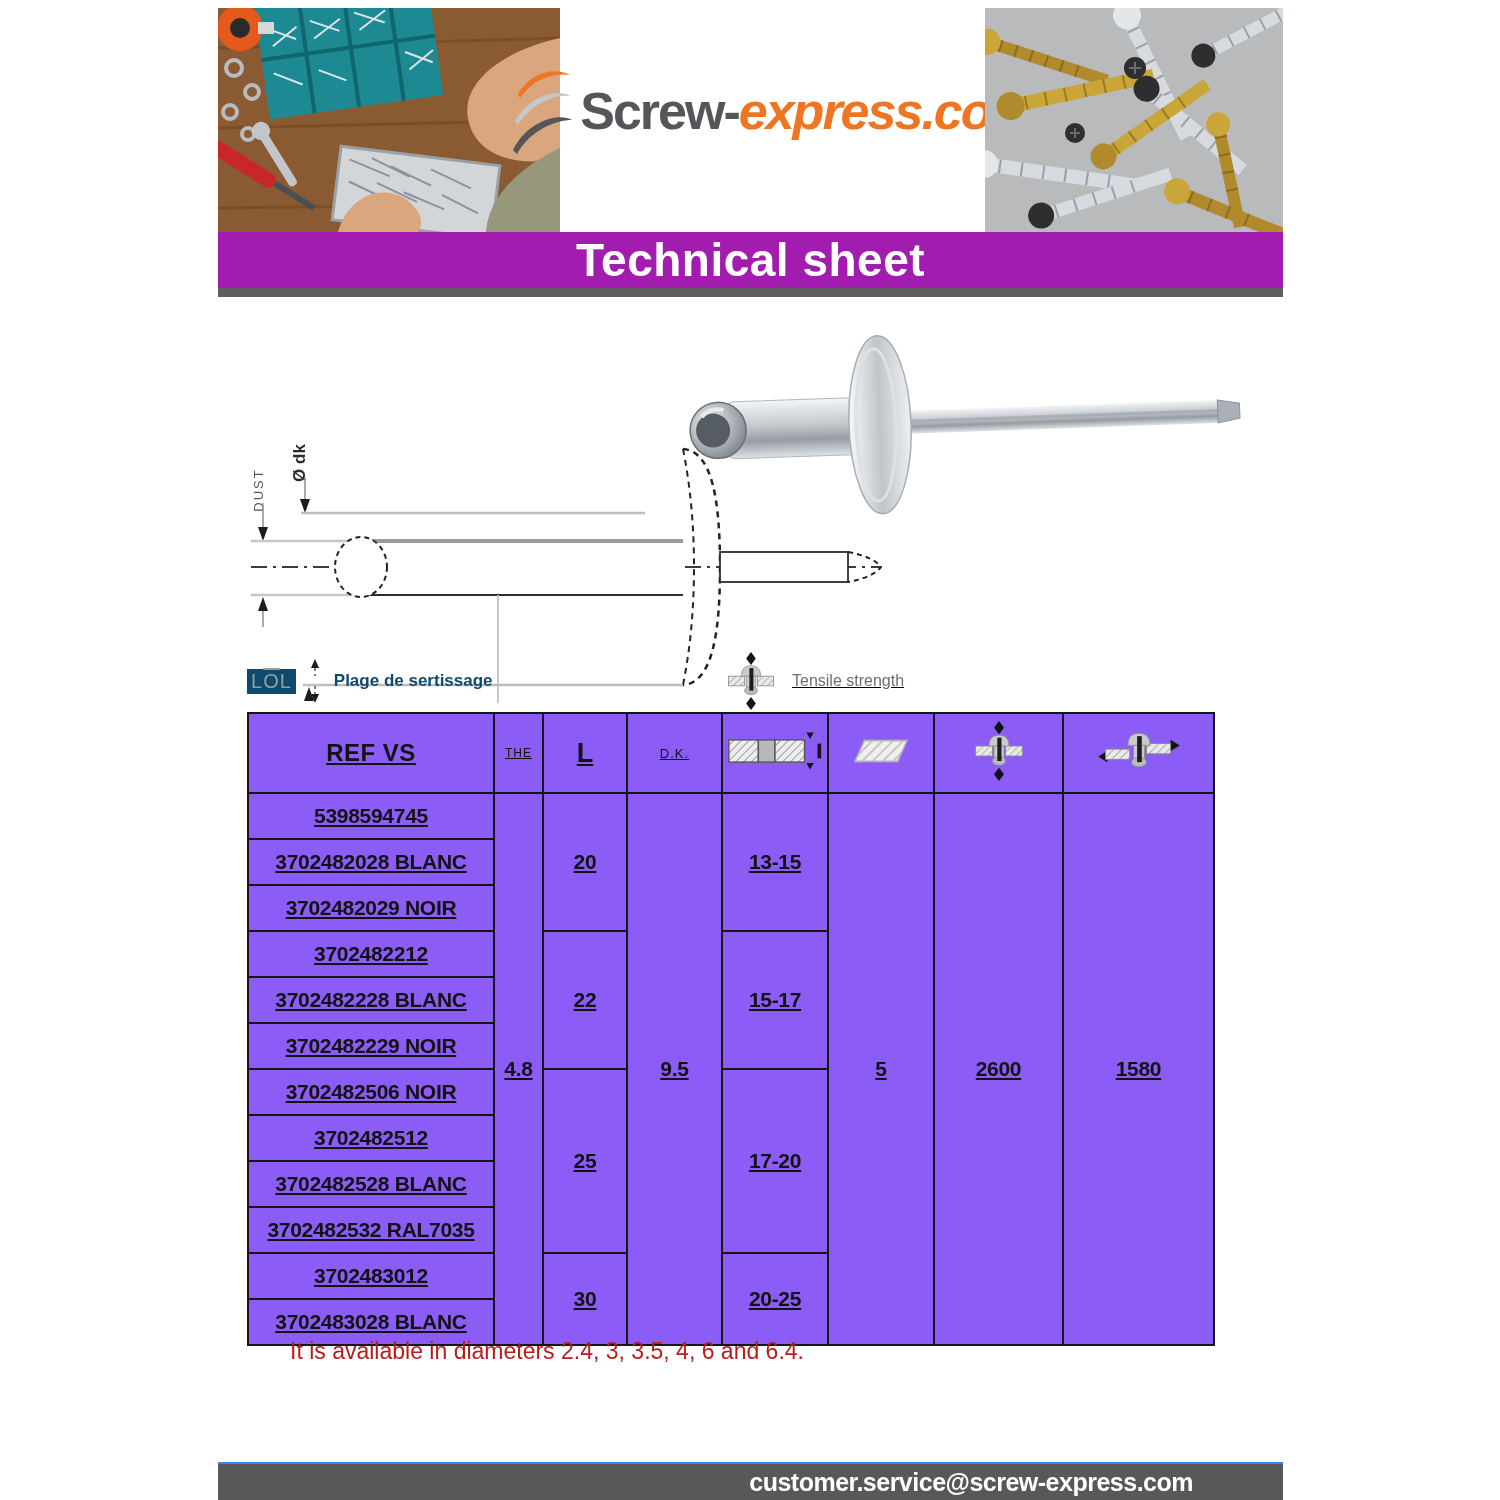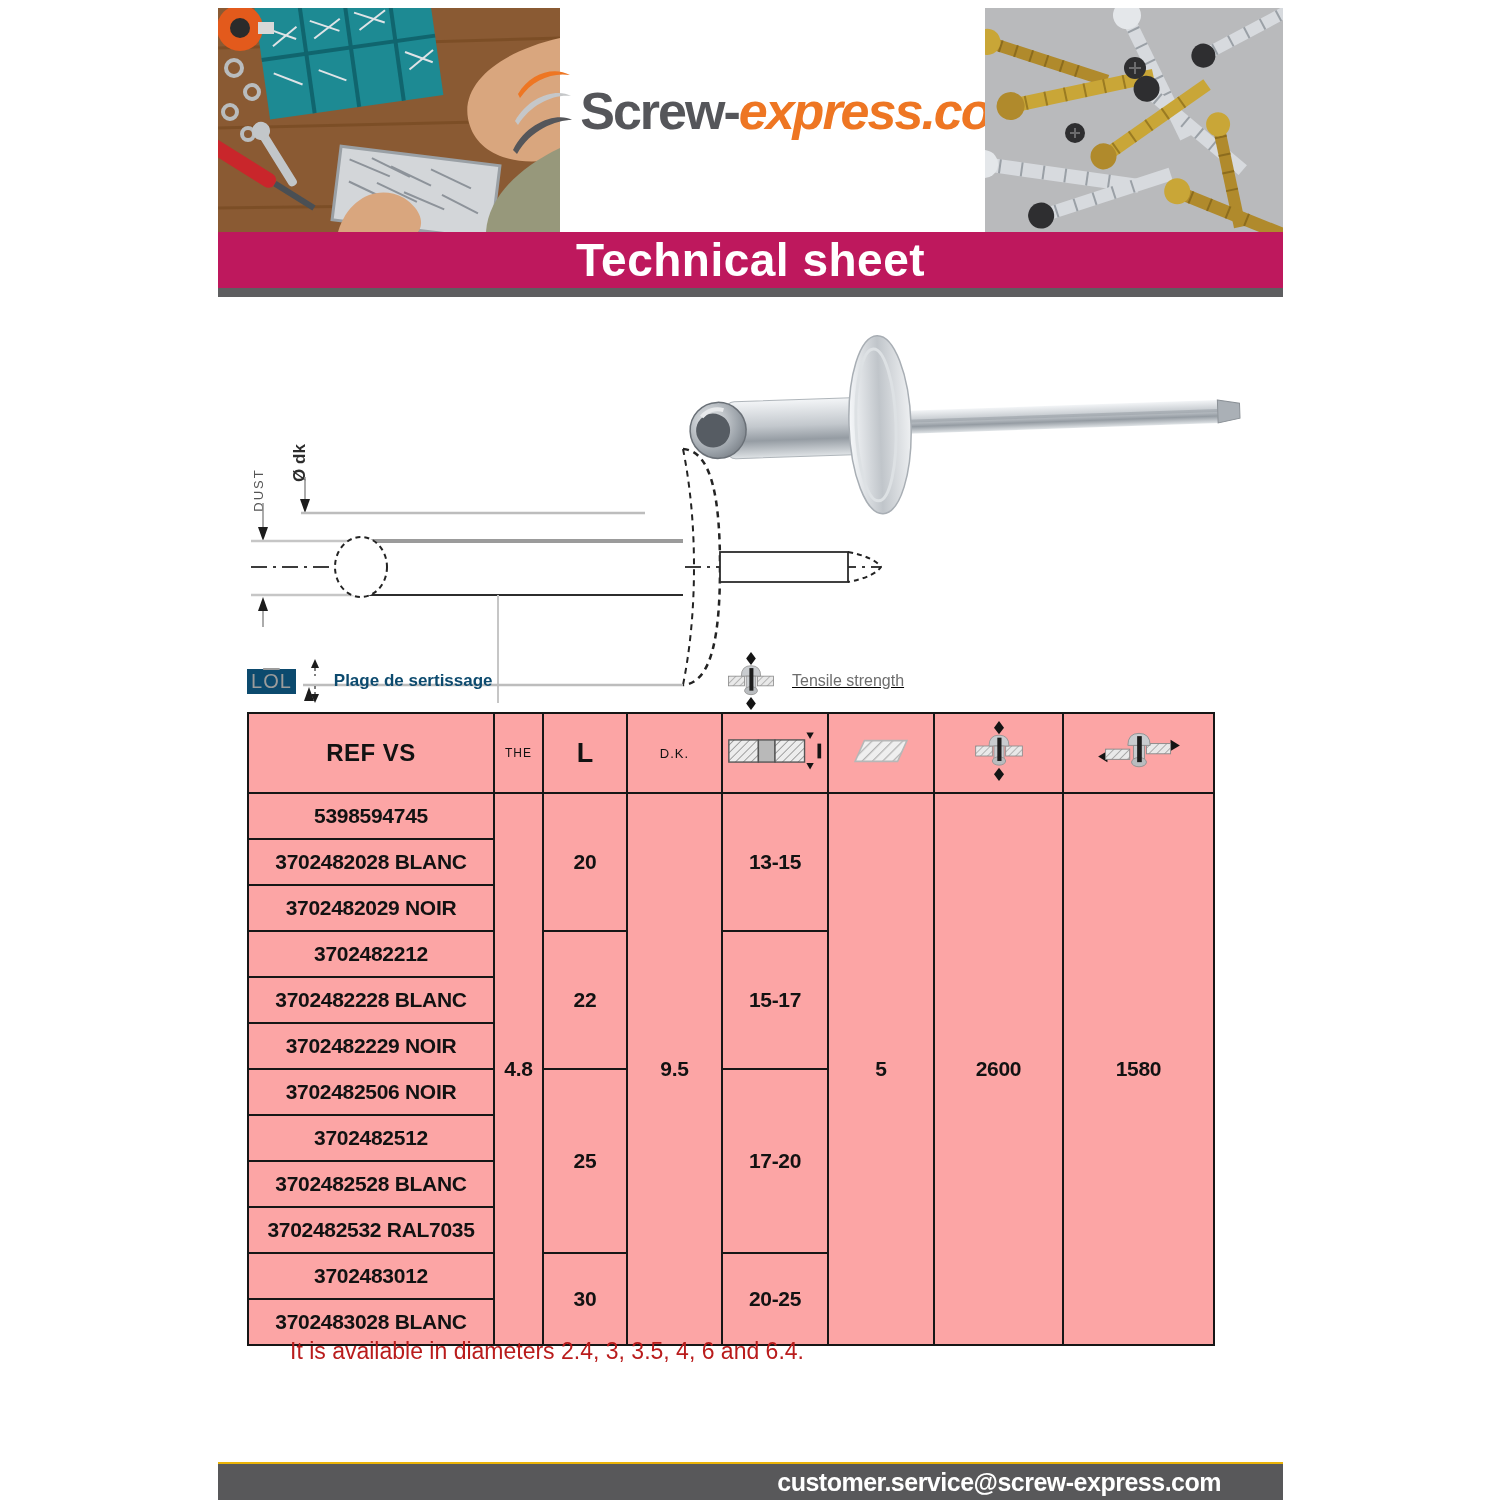--- a/index.html
+++ b/index.html
@@ -9,56 +9,56 @@
   
   .photo{position:absolute;top:8px;height:224px;overflow:hidden;}
   .photo-left{left:218px;width:342px;}
   .photo-right{left:985px;width:298px;}
   .logo-area{position:absolute;left:560px;top:8px;width:425px;height:224px;background:#fff;
              display:flex;justify-content:center;align-items:flex-start;padding-top:58px;box-sizing:border-box;}
   .logo-row{display:flex;align-items:center;gap:8px;}
   .logo-text{font-size:52px;font-weight:bold;color:#55565a;letter-spacing:-2px;white-space:nowrap;}
   .logo-suffix{color:#ee7623;font-style:italic;}
 
-  .banner{position:absolute;left:218px;top:232px;width:1065px;height:56px;background:#be185d;
+  .banner{position:absolute;left:218px;top:232px;width:1065px;height:56px;background:#a21caf;
           display:flex;align-items:center;justify-content:center;}
   .banner-title{font-size:46px;font-weight:bold;color:#ffffff;letter-spacing:0.5px;}
   .banner-shadow{position:absolute;left:218px;top:288px;width:1065px;height:9px;background:#5e5e60;}
 
   
   .rivet-photo{position:absolute;left:668px;top:328px;}
   .tech-drawing{position:absolute;left:243px;top:385px;}
 
   
   .legend{position:absolute;left:247px;top:655px;width:1010px;height:52px;}
   .legend-group{position:absolute;top:0;height:52px;display:flex;align-items:center;gap:13px;}
   .lg1{left:0;} .lg2{left:240px;} .lg3{left:476px;text-decoration:underline;} .lg4{left:700px;}
   .lol{font-size:20px;color:#9b9b9b;background:#0c4a6e;padding:1px 4px;letter-spacing:1px;}
   .lol .ovl{text-decoration:overline;}
   .legend-label{font-size:16px;color:#6d6d6d;white-space:nowrap;}
   .legend-label.strong{font-size:17px;font-weight:bold;color:#0c4a6e;}
 
   
   .spec-table{position:absolute;left:247px;top:712px;border-collapse:collapse;table-layout:fixed;}
   .spec-table th,.spec-table td{border:2px solid #161616;text-align:center;vertical-align:middle;
-      padding:0;color:#121212;background:#fca5a5;}
+      padding:0;color:#121212;background:#8b5cf6;text-decoration:underline;}
   .spec-table thead th{height:78px;}
   .spec-table tbody td{height:44px;font-size:21px;font-weight:bold;letter-spacing:-0.3px;}
   .h-ref{font-size:24px;font-weight:bold;letter-spacing:0.5px;}
   .h-the{font-size:12px;font-weight:normal;letter-spacing:1px;}
   .h-l{font-size:27px;font-weight:bold;}
   .h-dk{font-size:13px;font-weight:normal;letter-spacing:1px;}
   .va-top{vertical-align:top;padding-top:9px;}
 
   .note{position:absolute;left:290px;top:1338px;font-size:23px;color:#b91c1c;}
 
   
   .footer-bar{position:absolute;left:218px;top:1462px;width:1065px;height:38px;background:#58585a;
-              display:flex;align-items:center;justify-content:flex-end;padding-right:62px;box-sizing:border-box;
-              border-top:2px solid #eab308;}
+              display:flex;align-items:center;justify-content:flex-end;padding-right:90px;box-sizing:border-box;
+              border-top:2px solid #3b82f6;}
   .footer-email{color:#ffffff;font-weight:bold;font-size:25px;letter-spacing:-0.5px;text-decoration:none;}
 </style>
 </head>
 <body>
 
 <div class="page">
 
   <div class="photo photo-left">
     <svg width="342" height="224" viewBox="0 0 342 224">
       <rect width="342" height="224" fill="#8a5a33"></rect>

